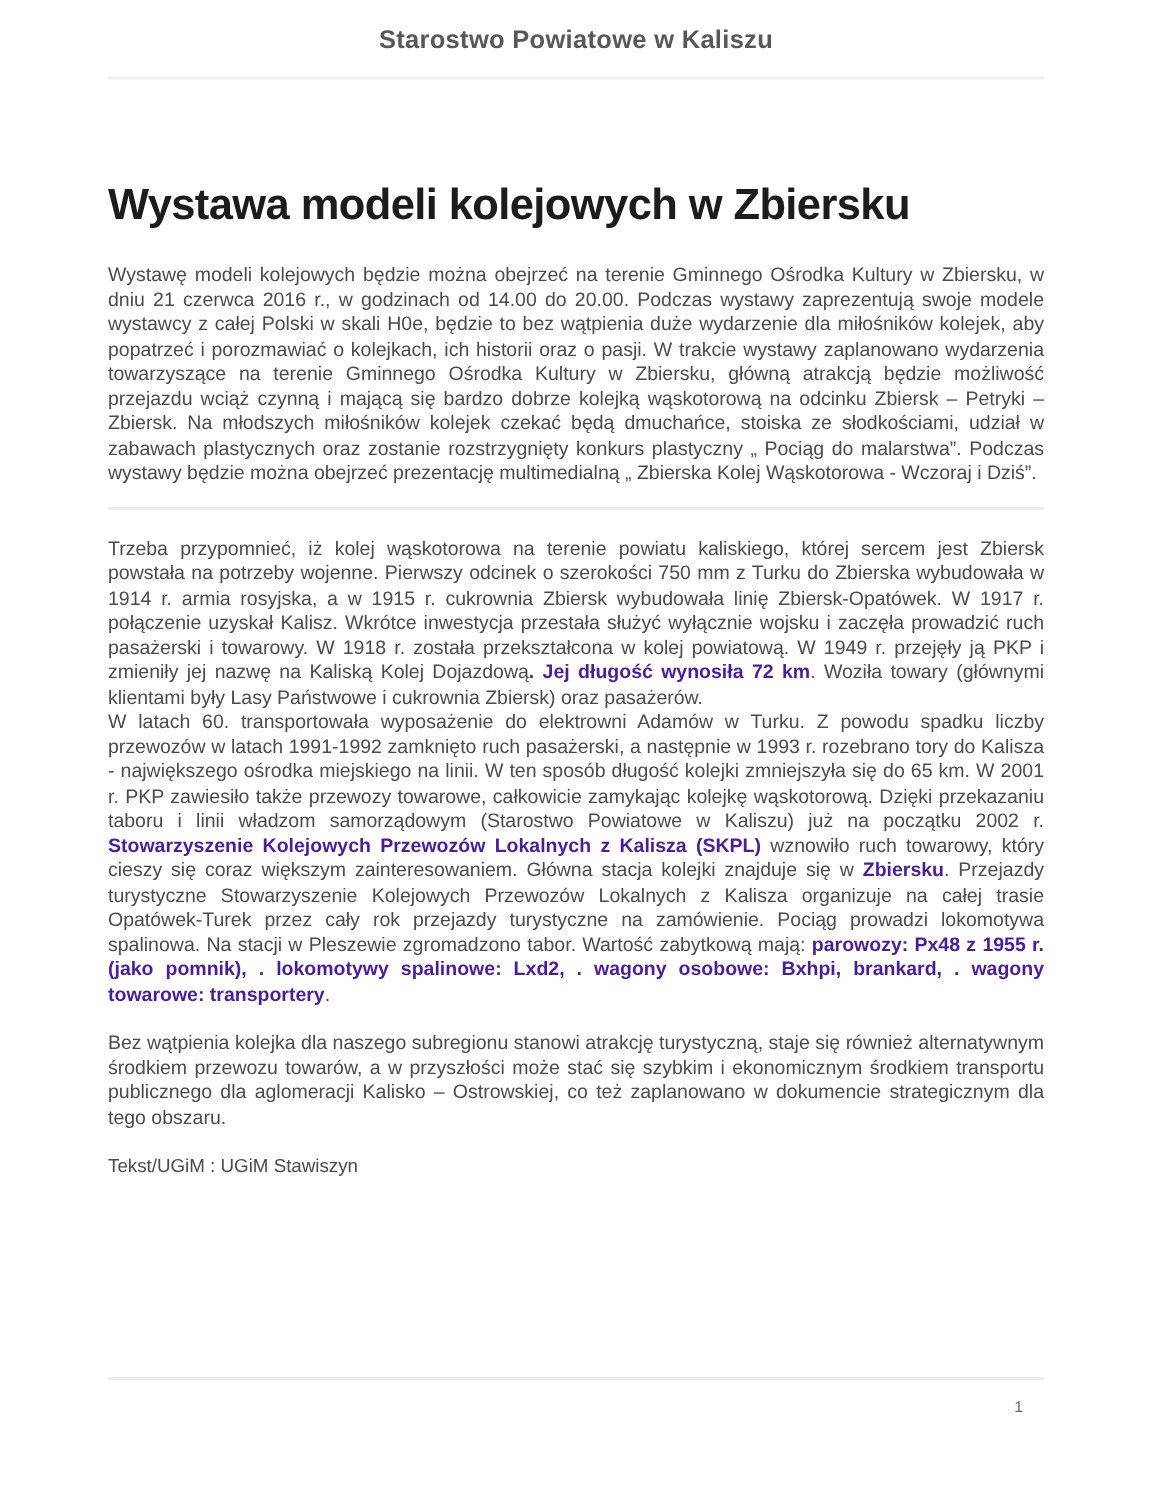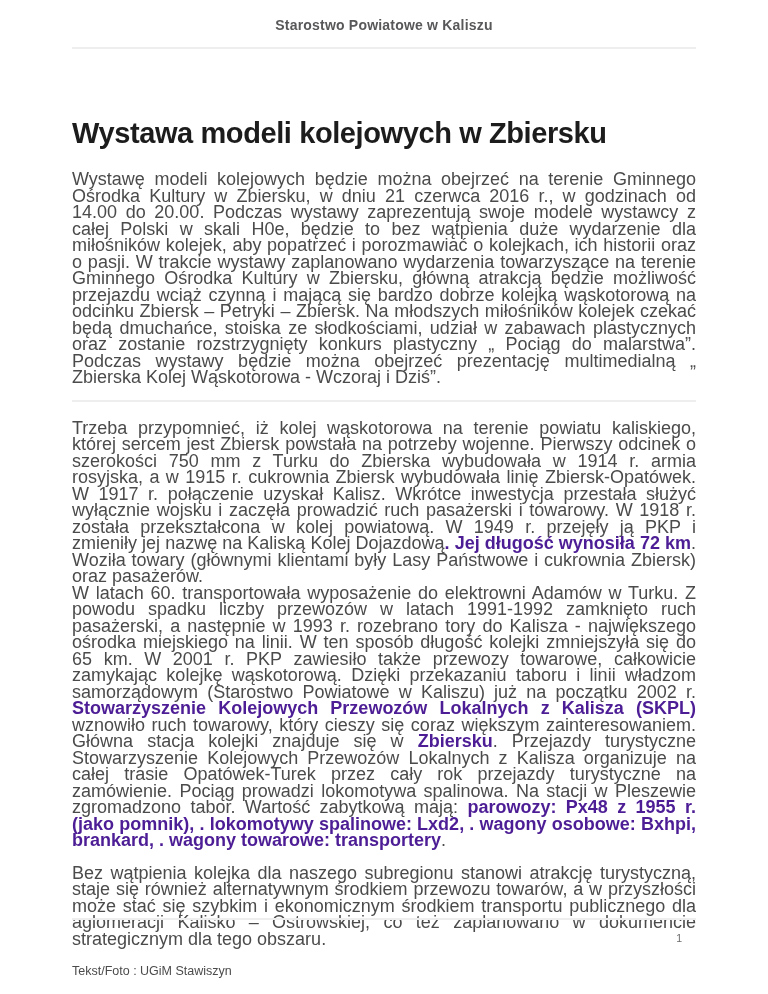--- a/index.html
+++ b/index.html
@@ -17,21 +17,21 @@
     font-family: "Liberation Sans", sans-serif;
     overflow: hidden;
     box-sizing: border-box;
   }
   .page-inner {
     padding: 0 72px;
   }
   .site-title {
     padding-top: 17px;
     text-align: center;
-    font-size: 14px;
+    font-size: 17px;
     font-weight: bold;
     color: #58585a;
     letter-spacing: 0.2px;
   }
   .rule {
     height: 2px;
     background: #eeeeee;
     border: none;
   }
   .header-rule {
@@ -40,21 +40,21 @@
   .article-title {
     margin: 68px 0 0 0;
     font-size: 29px;
     line-height: 33px;
     font-weight: bold;
     letter-spacing: -0.4px;
     color: #1c1c1c;
   }
   .body-text {
     margin: 0;
-    font-size: 18px;
+    font-size: 13px;
     line-height: 16.5px;
     color: #4b4b4b;
     text-align: justify;
     text-justify: inter-word;
   }
   .body-text strong {
     font-weight: bold;
     color: #4c1d95;
   }
   .intro-gap {
@@ -100,21 +100,21 @@
     <h1 class="article-title">Wystawa modeli kolejowych w Zbiersku</h1>
 
     <p class="body-text intro-gap">Wystawę modeli kolejowych będzie można obejrzeć na terenie Gminnego Ośrodka Kultury w Zbiersku, w dniu 21 czerwca 2016 r., w godzinach od 14.00 do 20.00. Podczas wystawy zaprezentują swoje modele wystawcy z całej Polski w skali H0e, będzie to bez wątpienia duże wydarzenie dla miłośników kolejek, aby popatrzeć i porozmawiać o kolejkach, ich historii oraz o pasji. W trakcie wystawy zaplanowano wydarzenia towarzyszące na terenie Gminnego Ośrodka Kultury w Zbiersku, główną atrakcją będzie możliwość przejazdu wciąż czynną i mającą się bardzo dobrze kolejką wąskotorową na odcinku Zbiersk – Petryki – Zbiersk. Na młodszych miłośników kolejek czekać będą dmuchańce, stoiska ze słodkościami, udział w zabawach plastycznych oraz zostanie rozstrzygnięty konkurs plastyczny „ Pociąg do malarstwa”. Podczas wystawy będzie można obejrzeć  prezentację multimedialną „ Zbierska Kolej Wąskotorowa  - Wczoraj i Dziś”.</p>
 
     <div class="rule section-rule"></div>
 
     <p class="body-text">Trzeba przypomnieć, iż kolej wąskotorowa na terenie powiatu kaliskiego, której sercem jest Zbiersk powstała na potrzeby wojenne. Pierwszy odcinek o szerokości 750 mm z Turku do Zbierska wybudowała w 1914 r. armia rosyjska, a w 1915 r. cukrownia Zbiersk wybudowała linię Zbiersk-Opatówek. W 1917 r. połączenie uzyskał Kalisz. Wkrótce inwestycja przestała służyć wyłącznie wojsku i zaczęła prowadzić ruch pasażerski i towarowy. W 1918 r. została przekształcona w kolej powiatową. W 1949 r. przejęły ją PKP i zmieniły jej nazwę na Kaliską Kolej Dojazdową<strong>. Jej długość wynosiła 72 km</strong>. Woziła towary (głównymi klientami były Lasy Państwowe i cukrownia Zbiersk) oraz pasażerów.<br>W latach 60. transportowała wyposażenie do elektrowni Adamów w Turku. Z powodu spadku liczby przewozów w latach 1991-1992 zamknięto ruch pasażerski, a następnie w 1993 r. rozebrano tory do Kalisza - największego ośrodka miejskiego na linii. W ten sposób długość kolejki zmniejszyła się do 65 km. W 2001 r. PKP zawiesiło także przewozy towarowe, całkowicie zamykając kolejkę wąskotorową. Dzięki przekazaniu taboru i linii władzom samorządowym (Starostwo Powiatowe w Kaliszu) już na początku 2002 r. <strong>Stowarzyszenie Kolejowych Przewozów Lokalnych z Kalisza (SKPL)</strong> wznowiło ruch towarowy, który cieszy się coraz większym zainteresowaniem. Główna stacja kolejki znajduje się w <strong>Zbiersku</strong>. Przejazdy turystyczne Stowarzyszenie Kolejowych Przewozów Lokalnych z Kalisza organizuje na całej trasie Opatówek-Turek przez cały rok przejazdy turystyczne na zamówienie. Pociąg prowadzi lokomotywa spalinowa. Na stacji w Pleszewie zgromadzono tabor. Wartość zabytkową mają: <strong>parowozy: Px48 z 1955 r. (jako pomnik), . lokomotywy spalinowe: Lxd2, . wagony osobowe: Bxhpi, brankard, . wagony towarowe: transportery</strong>.</p>
 
     <p class="body-text para-gap">Bez wątpienia kolejka dla naszego subregionu stanowi atrakcję turystyczną, staje się również alternatywnym środkiem przewozu towarów, a w przyszłości może stać się szybkim i ekonomicznym środkiem transportu publicznego dla aglomeracji Kalisko – Ostrowskiej, co też zaplanowano w dokumencie strategicznym dla tego obszaru.</p>
 
-    <p class="credit">Tekst/Foto : UGiM Stawiszyn</p>
+    <p class="credit">Tekst/UGiM : UGiM Stawiszyn</p>
 
   </div>
 
   <div class="page-footer">
     <div class="rule footer-rule"></div>
     <div class="page-number">1</div>
   </div>
 </div>
 
 </body></html>

